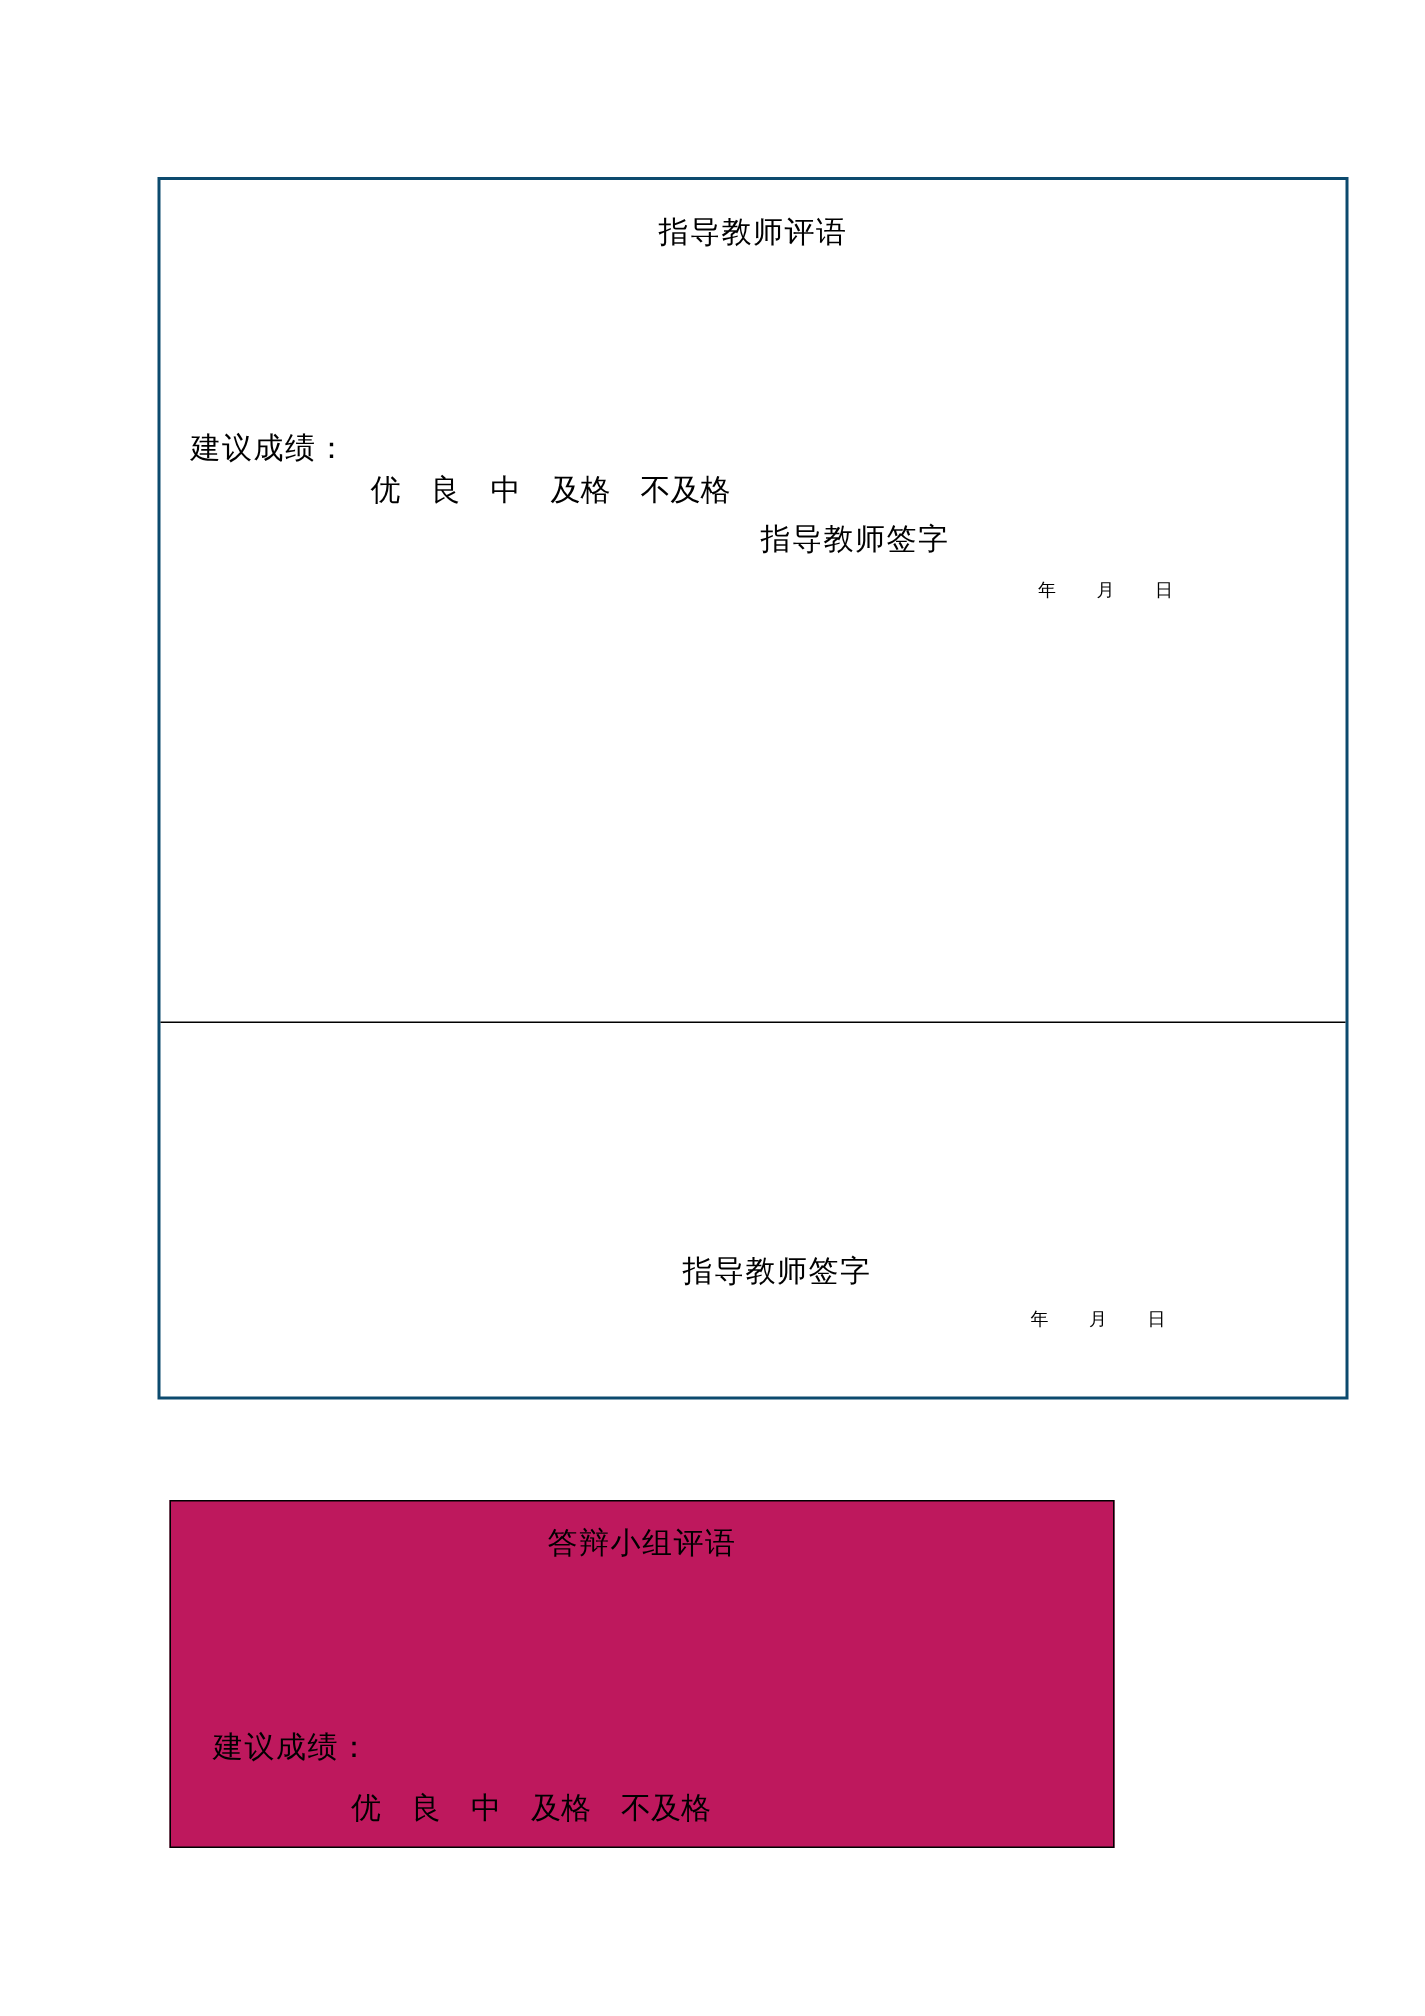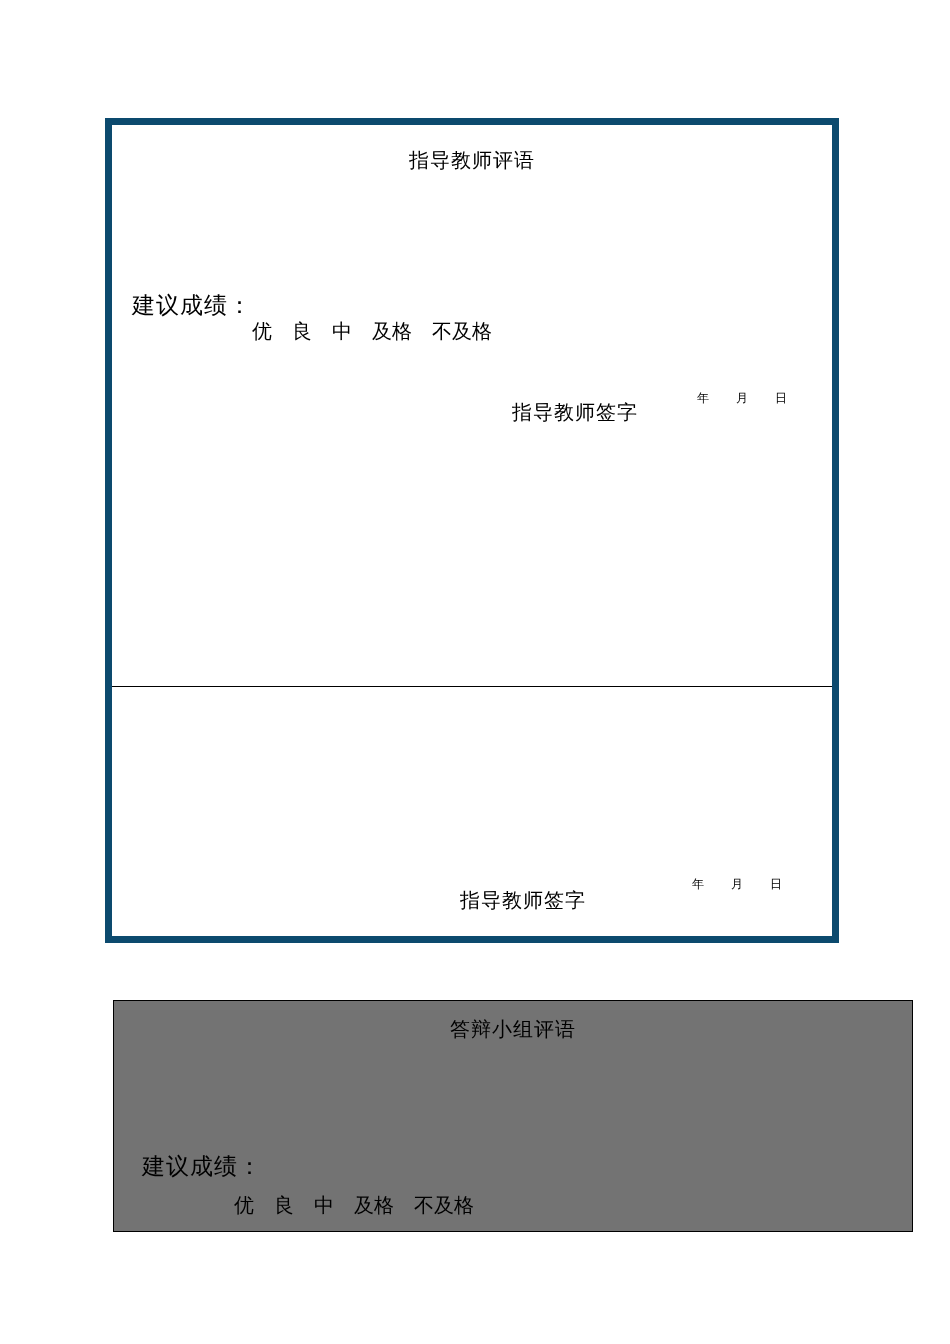--- a/index.html
+++ b/index.html
@@ -20,81 +20,80 @@
     position: relative;
     width: 950px;
     height: 1344px;
   }
 
   
   .table-advisor {
     position: absolute;
     left: 105px;
     top: 118px;
-    width: 734px;
-    border: 7px solid #0c4a6e;
+    width: 794px;
+    border: 2px solid #0c4a6e;
     box-sizing: border-box;
     background: #fff;
   }
   .cell-advisor {
     position: relative;
     height: 562px;
     box-sizing: border-box;
     border-bottom: 1px solid #000;
   }
   .cell-reviewer {
     position: relative;
     height: 249px;
     box-sizing: border-box;
   }
 
   
   .table-defense {
     position: absolute;
     left: 113px;
     top: 1000px;
-    width: 800px;
+    width: 630px;
     border: 1px solid #000;
     box-sizing: border-box;
-    background: #737373;
+    background: #be185d;
   }
   .cell-defense {
     position: relative;
     height: 230px;
     box-sizing: border-box;
   }
 
   
   .heading {
     text-align: center;
     font-size: 20px;
     line-height: 1.2;
     letter-spacing: 1px;
   }
   .t-adv-heading { position: absolute; left: 0; right: 0; top: 23px; }
   .t-rev-heading { position: absolute; left: 0; right: 0; top: 18px; }
   .t-def-heading { position: absolute; left: 0; right: 0; top: 16px; }
 
   .label-grade {
     position: absolute;
-    font-size: 23px;
+    font-size: 20px;
     letter-spacing: 1px;
     white-space: nowrap;
   }
   .grade-options {
     position: absolute;
     font-size: 20px;
     white-space: nowrap;
   }
   .signature {
     position: absolute;
     font-size: 20px;
     letter-spacing: 1px;
     white-space: nowrap;
-    margin-top: 48px;
   }
   .date-line {
     position: absolute;
     font-size: 12px;
     white-space: nowrap;
     letter-spacing: 1px;
   }
 
   
   .adv-grade-label { left: 20px; top: 165px; }

